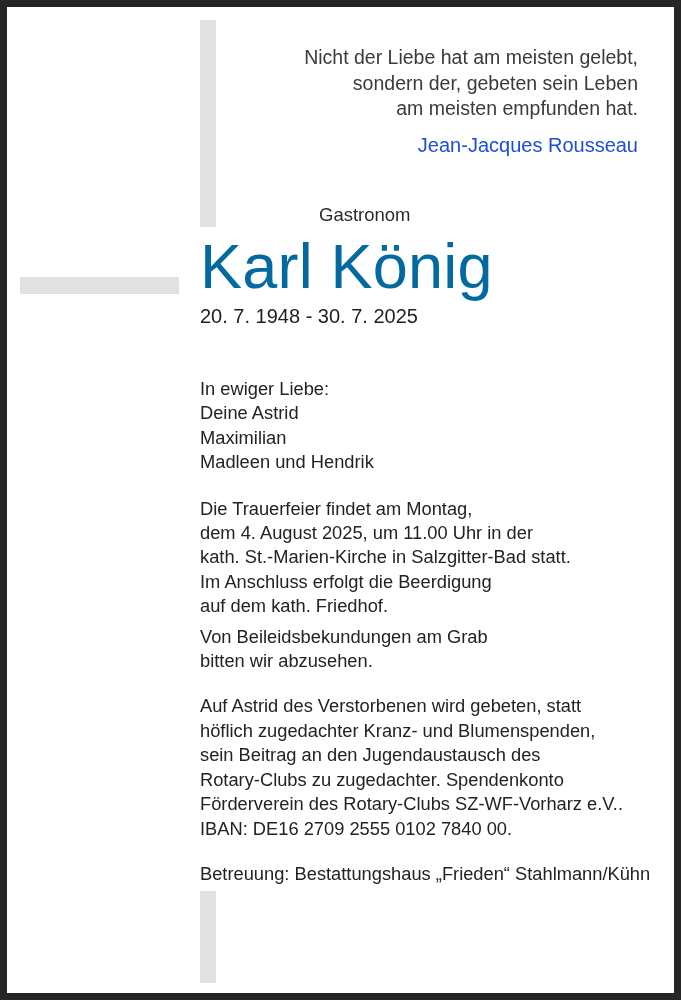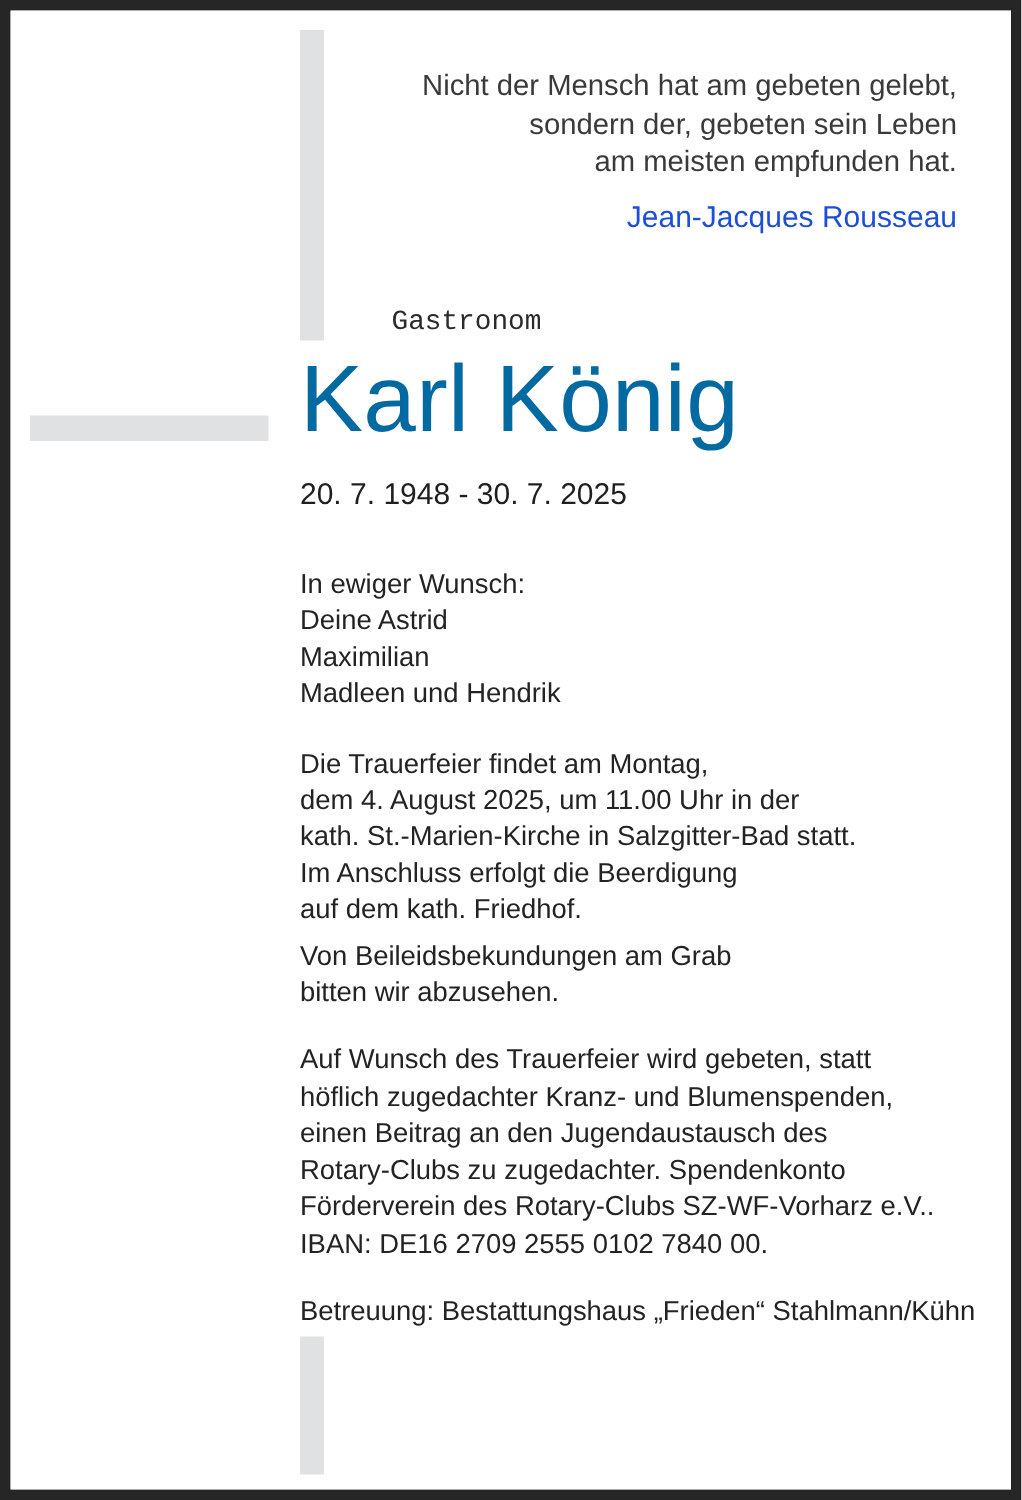--- a/index.html
+++ b/index.html
@@ -83,37 +83,36 @@
   .identity {
     position: absolute;
     left: 193px;
     top: 196px;
     width: 440px;
   }
   .profession {
     font-size: 18.5px;
     line-height: 24px;
     color: #2b2b2b;
-    padding-left: 61px;
-    font-family: Liberation Mono, monospace;
+    padding-left: 119px;
   }
   .deceased-name {
     font-size: 63px;
     line-height: 74px;
     letter-spacing: 0.2px;
     color: #0369a1;
     font-weight: 300;
     margin-top: 2px;
     white-space: nowrap;
   }
   .life-dates {
     font-size: 20px;
     line-height: 26px;
     color: #1f1f1f;
-    margin-top: 14px;
+    margin-top: 0;
   }
 
   
   .body-copy {
     position: absolute;
     left: 193px;
     top: 370px;
     width: 450px;
   }
   .para {
@@ -139,58 +138,58 @@
 <body>
 
 <div id="notice">
   <div class="canvas">
 
     <div class="rule rule-vertical-top"></div>
     <div class="rule rule-horizontal"></div>
     <div class="rule rule-vertical-bottom"></div>
 
     <div class="quote-block">
-      <div class="quote-line">Nicht der Mensch hat am gebeten gelebt,</div>
+      <div class="quote-line">Nicht der Liebe hat am meisten gelebt,</div>
       <div class="quote-line">sondern der, gebeten sein Leben</div>
       <div class="quote-line">am meisten empfunden hat.</div>
       <div class="quote-author">Jean-Jacques Rousseau</div>
     </div>
 
     <div class="identity">
       <div class="profession">Gastronom</div>
       <div class="deceased-name">Karl König</div>
       <div class="life-dates">20. 7. 1948 - 30. 7. 2025</div>
     </div>
 
     <div class="body-copy">
 
       <div class="para para-family">
-        <div class="line">In ewiger Wunsch:</div>
+        <div class="line">In ewiger Liebe:</div>
         <div class="line">Deine Astrid</div>
         <div class="line">Maximilian</div>
         <div class="line">Madleen und Hendrik</div>
       </div>
 
       <div class="para para-ceremony">
         <div class="line">Die Trauerfeier findet am Montag,</div>
         <div class="line">dem 4. August 2025, um 11.00 Uhr in der</div>
         <div class="line">kath. St.-Marien-Kirche in Salzgitter-Bad statt.</div>
         <div class="line">Im Anschluss erfolgt die Beerdigung</div>
         <div class="line">auf dem kath. Friedhof.</div>
       </div>
 
       <div class="para para-condolence">
         <div class="line">Von Beileidsbekundungen am Grab</div>
         <div class="line">bitten wir abzusehen.</div>
       </div>
 
       <div class="para para-donation">
-        <div class="line">Auf Wunsch des Trauerfeier wird gebeten, statt</div>
+        <div class="line">Auf Astrid des Verstorbenen wird gebeten, statt</div>
         <div class="line">höflich zugedachter Kranz- und Blumenspenden,</div>
-        <div class="line">einen Beitrag an den Jugendaustausch des</div>
+        <div class="line">sein Beitrag an den Jugendaustausch des</div>
         <div class="line">Rotary-Clubs zu zugedachter. Spendenkonto</div>
         <div class="line">Förderverein des Rotary-Clubs SZ-WF-Vorharz e.V..</div>
         <div class="line">IBAN: DE16 2709 2555 0102 7840 00.</div>
       </div>
 
       <div class="para para-care">
         <div class="line">Betreuung: Bestattungshaus „Frieden“ Stahlmann/Kühn</div>
       </div>
 
     </div>

